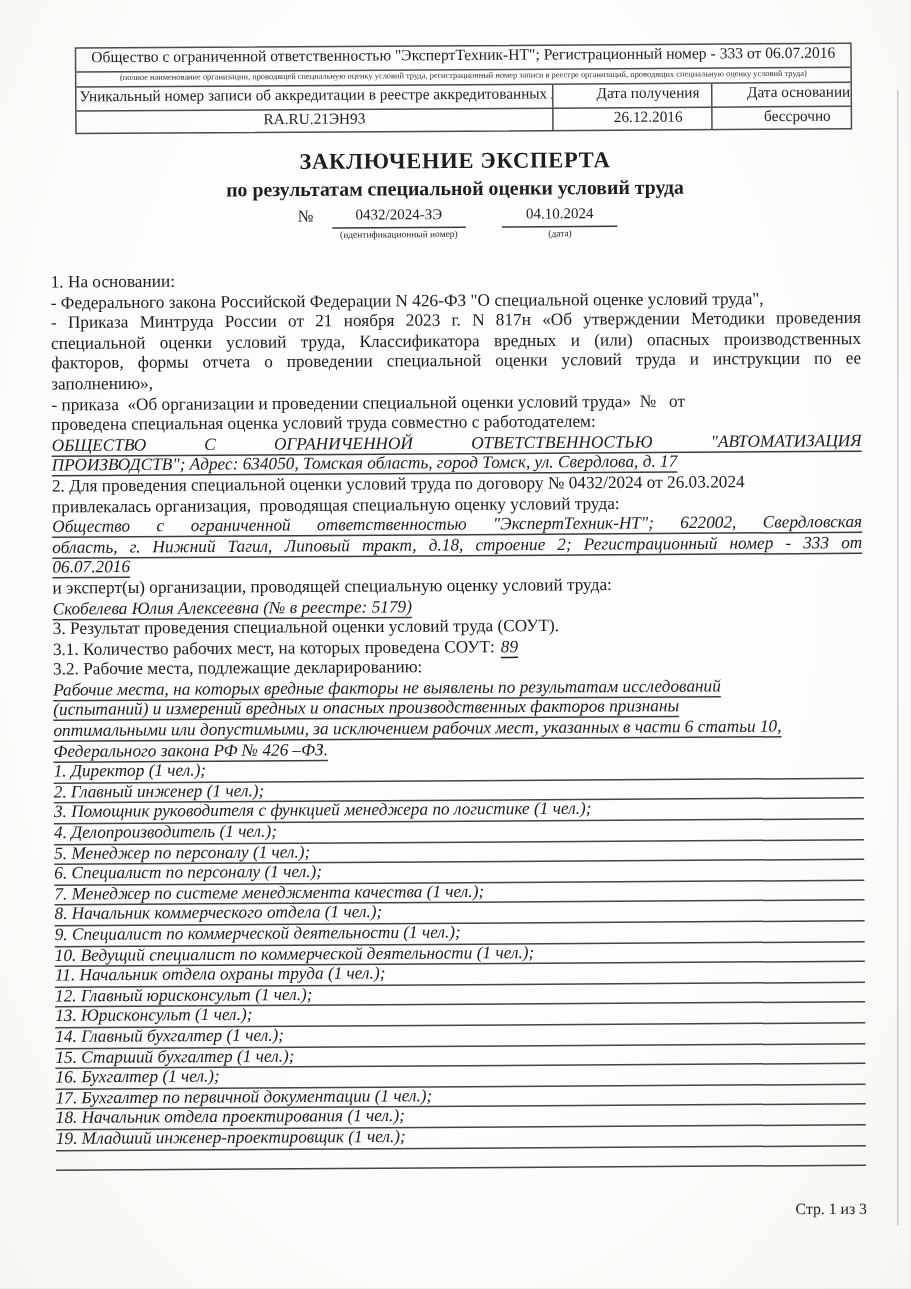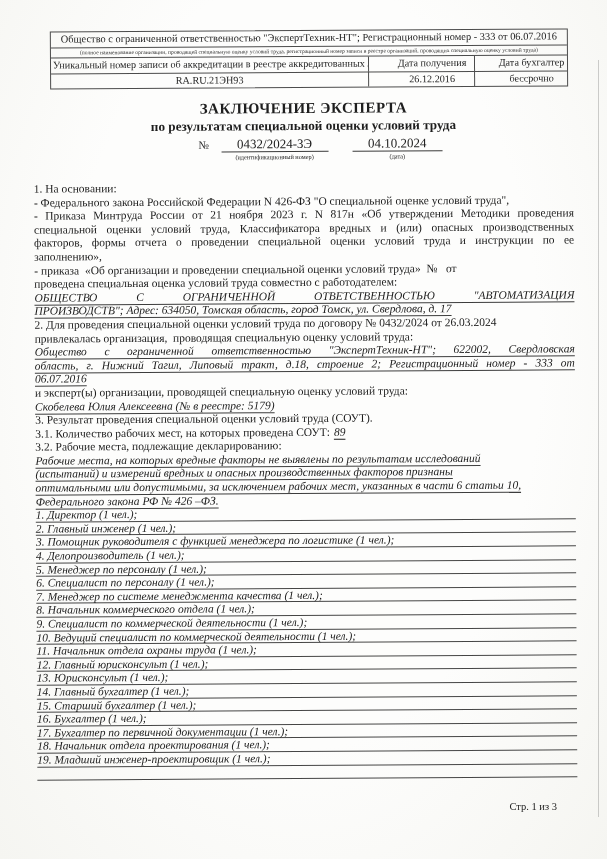--- a/index.html
+++ b/index.html
@@ -20,56 +20,56 @@
   .hc{font-size:10.2px;line-height:12.5px;text-align:center;padding:1px 2px;white-space:nowrap;overflow:hidden;box-sizing:border-box;}
   .hc.bl{border-left:1px solid #4c4c4c;padding-left:23px;}
   .hc.bt{border-top:1px solid #4c4c4c;}
 
   
   .t1{text-align:center;font-weight:700;font-size:15px;letter-spacing:.5px;margin-top:12px;}
   .t2{text-align:center;font-weight:700;font-size:13.2px;margin-top:1px;}
   .numrow{display:flex;align-items:flex-start;margin-left:165px;margin-top:4px;}
   .numsign{font-size:11px;line-height:12px;margin-right:12px;}
   .fld{display:inline-block;text-align:center;}
-  .fld .v{display:block;font-size:13px;line-height:12px;border-bottom:1px solid #3a3a3a;padding:0 16px 1px;text-align:center;}
+  .fld .v{display:block;font-size:10px;line-height:12px;border-bottom:1px solid #3a3a3a;padding:0 16px 1px;text-align:center;}
   .fld .c{display:block;font-size:6.3px;line-height:7px;color:#232323;padding-top:1px;}
   .fld + .fld{margin-left:24px;}
 
   
   .body{margin-top:21px;font-size:11.5px;line-height:13.6px;color:#1c1c1c;}
   .body p,.body div{margin:0;padding:0;}
   .just{text-align:justify;}
   .jl{text-align:justify;text-align-last:justify;}
   .pre{white-space:pre-wrap;}
   .fill{font-style:italic;}
   .u{text-decoration:underline;text-decoration-thickness:1px;text-underline-offset:2.5px;text-decoration-color:#3d3d3d;}
   .mt7{margin-top:7px;}
   .mt11{margin-top:11px;}
   .inline-u{font-style:italic;text-decoration:underline;text-underline-offset:2.5px;padding:0 7px 0 4px;text-align:right;}
 
   
   .wp-list .wp{font-style:italic;line-height:12.6px;border-bottom:1px solid #454545;}
   .wp.blank{height:12.6px;}
 
-  .pagefoot{position:absolute;right:50px;top:801px;font-size:10.5px;color:#222;}
+  .pagefoot{position:absolute;right:29px;top:801px;font-size:10.5px;color:#222;}
 </style>
 </head>
 <body>
 
 <div class="paper">
   <div class="scan-edge"></div>
   <div class="content">
 
     <div class="hdr">
       <div class="hdr-org">Общество с ограниченной ответственностью "ЭкспертТехник-НТ"; Регистрационный номер - 333 от 06.07.2016</div>
       <div class="hdr-note">(полное наименование организации, проводящей специальную оценку условий труда, регистрационный номер записи в реестре организаций, проводящих специальную оценку условий труда)</div>
       <div class="hdr-grid">
         <div class="hc">Уникальный номер записи об аккредитации в реестре аккредитованных лиц</div>
         <div class="hc bl">Дата получения</div>
-        <div class="hc bl">Дата бухгалтер</div>
+        <div class="hc bl">Дата основании</div>
         <div class="hc bt">RA.RU.21ЭН93</div>
         <div class="hc bl bt">26.12.2016</div>
         <div class="hc bl bt">бессрочно</div>
       </div>
     </div>
 
     <div class="t1">ЗАКЛЮЧЕНИЕ ЭКСПЕРТА</div>
     <div class="t2">по результатам специальной оценки условий труда</div>
     <div class="numrow">
       <span class="numsign">№</span>

